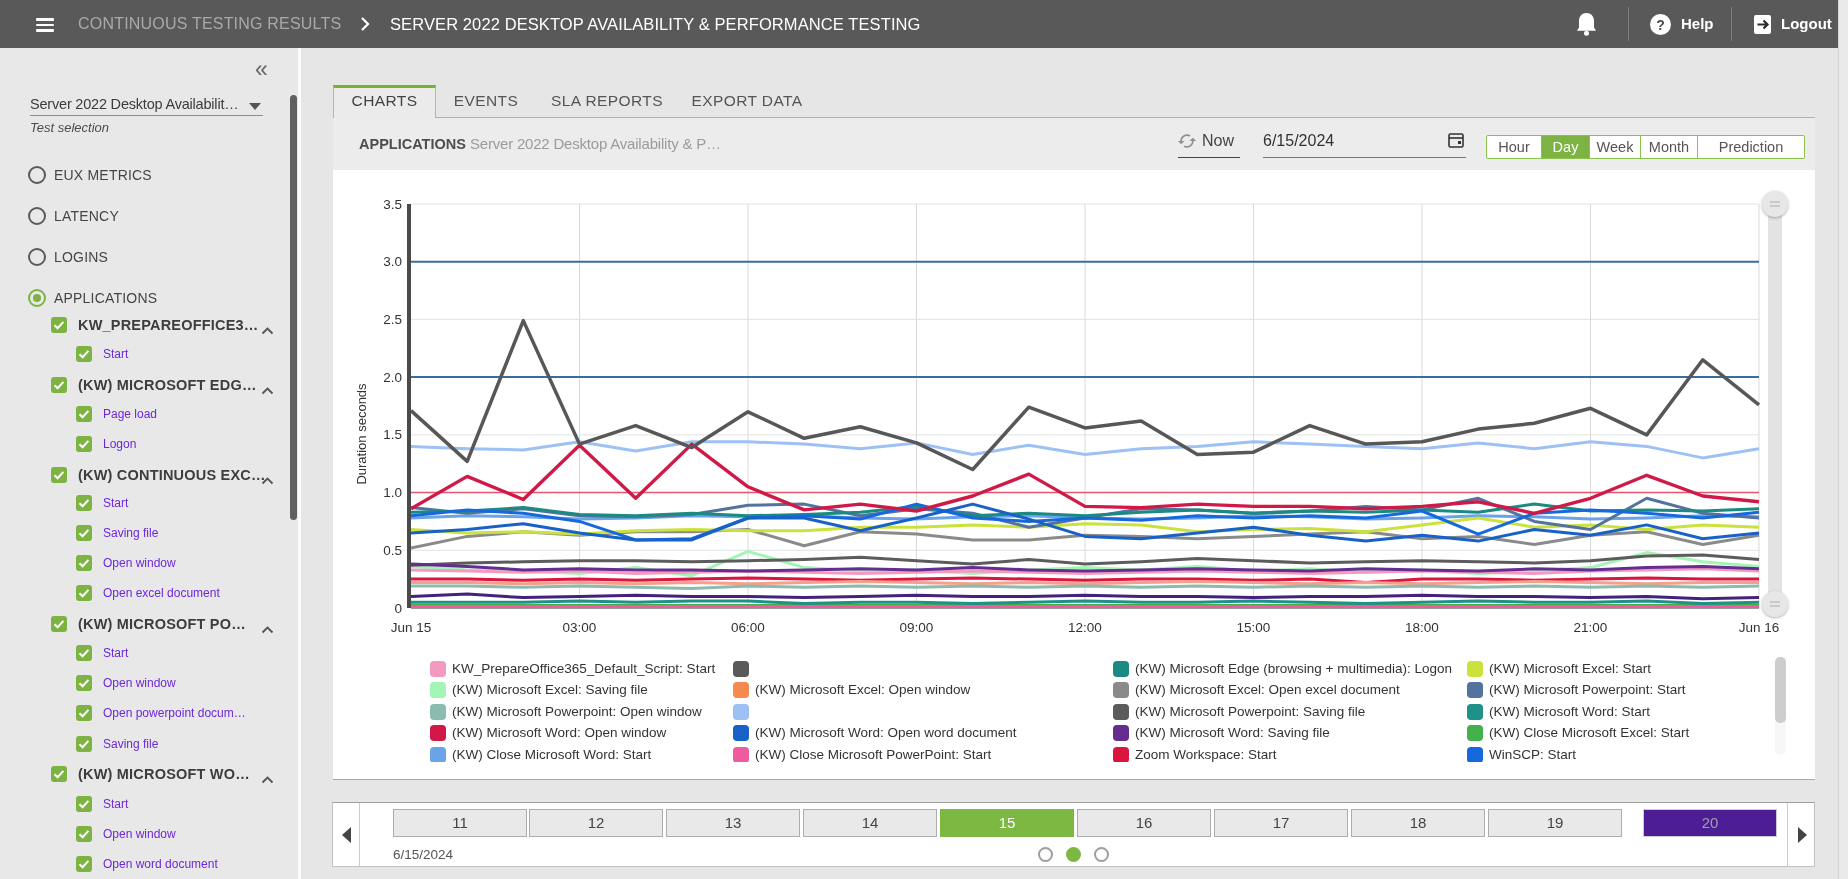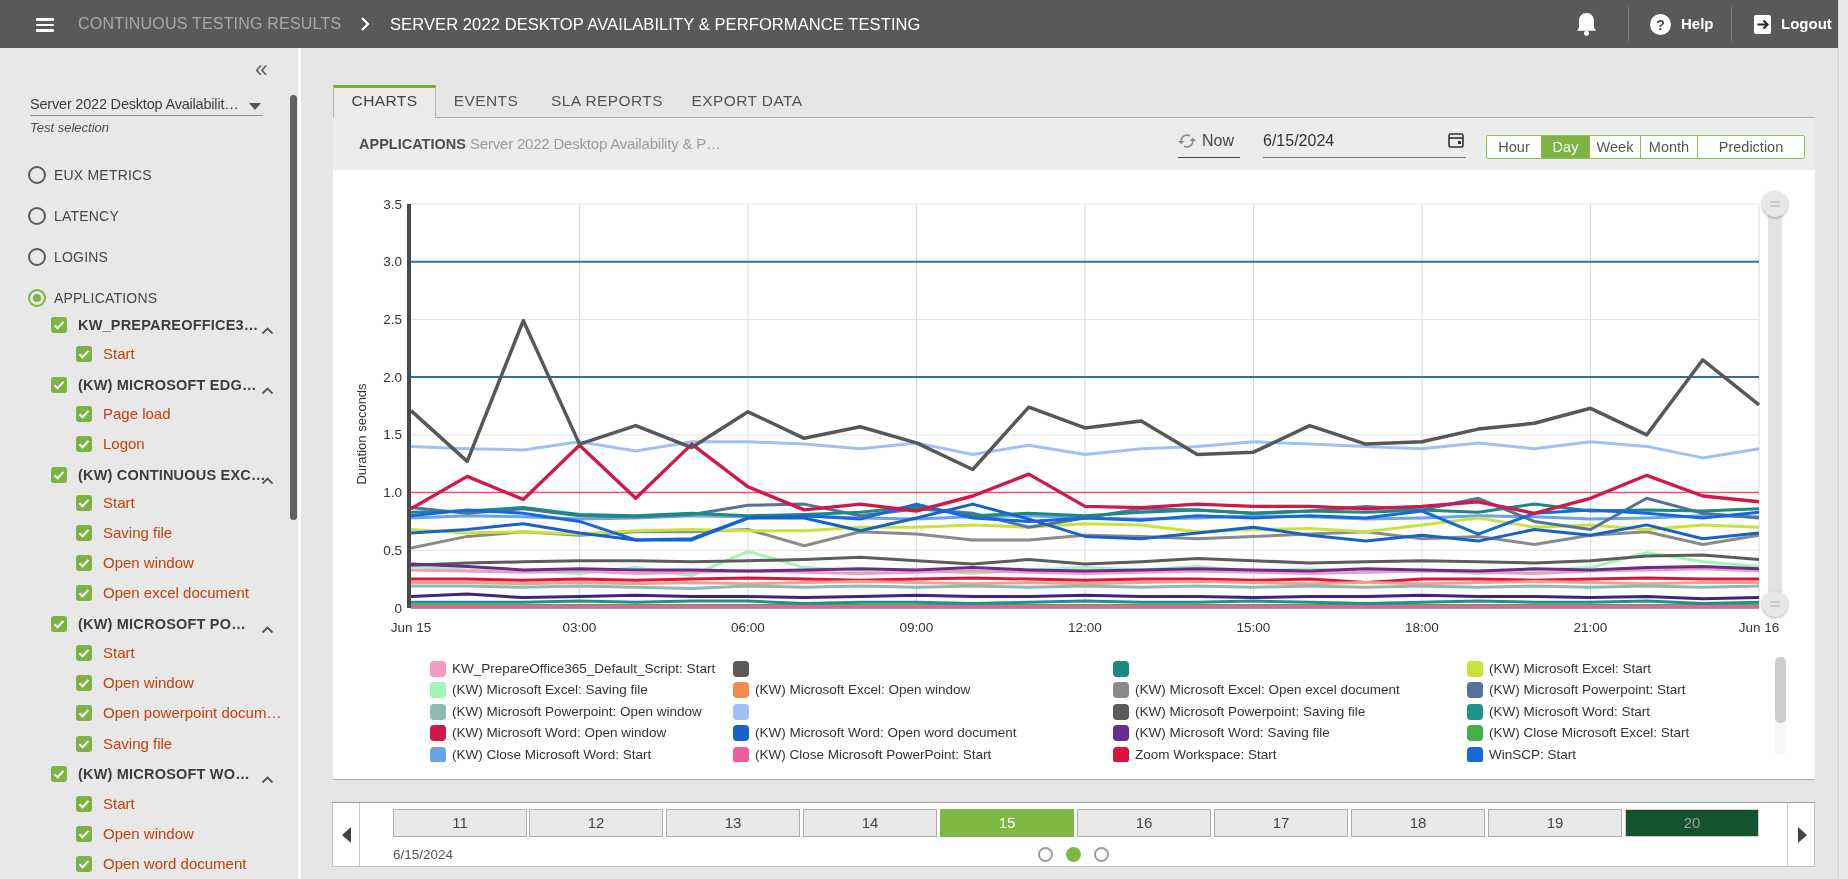--- a/index.html
+++ b/index.html
@@ -20,21 +20,21 @@
 #collapse { position:absolute; left:255px; top:8px; font-size:23px; color:#666; }
 #selrow { position:absolute; left:30px; top:48px; width:233px; border-bottom:1px solid #8d8d8d; height:20px; }
 #seltxt { position:absolute; left:0; top:0; letter-spacing:-.2px; font-size:14.5px; color:#3c3c3c; white-space:nowrap; }
 #seltri { position:absolute; right:2px; top:7px; width:0; height:0; border-left:6px solid transparent; border-right:6px solid transparent; border-top:7px solid #555; }
 #testsel { position:absolute; left:30px; top:72px; font-style:italic; font-size:13px; color:#4c4c4c; }
 .rad { position:absolute; width:18px; height:18px; border:2px solid #5a5a5a; border-radius:50%; background:transparent; }
 .rad .dot { position:absolute; left:3px; top:3px; width:8px; height:8px; border-radius:50%; background:#7cb342; }
 .rl { position:absolute; font-size:14px; letter-spacing:.2px; color:#454545; line-height:18px; }
 .cb { position:absolute; width:16px; height:16px; }
 .tg { position:absolute; font-size:14.5px; font-weight:700; letter-spacing:.2px; color:#3d3d3d; line-height:18px; }
-.tc { position:absolute; font-size:15px; color:#c2410c; line-height:18px; }
+.tc { position:absolute; font-size:12px; color:#6d28d9; line-height:18px; }
 
 
 #tabline { position:absolute; left:333px; top:117px; width:1482px; height:1px; background:#b0b0b0; }
 #tabactive { position:absolute; left:333px; top:85px; width:103px; height:33px; background:#ebebeb; border-left:1px solid #b5b5b5; border-right:1px solid #b5b5b5; border-top:3px solid #74b32b; }
 .tab { position:absolute; top:85px; height:32px; line-height:32px; font-size:15.5px; letter-spacing:.4px; color:#555; text-align:center; }
 
 
 #toolbar { position:absolute; left:333px; top:118px; width:1482px; height:52px; background:#ececec; }
 #tb-title { position:absolute; left:26px; top:0; line-height:52px; font-size:14.5px; font-weight:700; color:#4e4e4e; }
 #tb-sub { position:absolute; left:137px; top:0; line-height:52px; font-size:15px; letter-spacing:-.2px; color:#9b9b9b; }
@@ -58,21 +58,21 @@
 #lsbt { position:absolute; left:1442px; top:487px; width:11px; height:66px; background:#cdcdcd; border-radius:5px; }
 
 
 #pager { position:absolute; left:332px; top:802px; width:1483px; height:65px; background:#fff; border:1px solid #c2c2c2; border-top:1px solid #9e9e9e; }
 #pleft { position:absolute; left:0; top:0; width:27px; height:63px; border-right:1px solid #ccc; }
 #pright { position:absolute; right:0; top:0; width:27px; height:63px; border-left:1px solid #ccc; }
 .tri-l { position:absolute; left:9px; top:24px; width:0; height:0; border-top:8px solid transparent; border-bottom:8px solid transparent; border-right:9px solid #444; }
 .tri-r { position:absolute; left:10px; top:24px; width:0; height:0; border-top:8px solid transparent; border-bottom:8px solid transparent; border-left:9px solid #444; }
 .pb { position:absolute; top:6px; width:134px; height:28px; line-height:26px; text-align:center; font-size:15px; color:#444; background:#e9e9e9; border:1px solid #adadad; }
 .pba { background:#7db843; border-color:#7db843; color:#fff; }
-.pbd { background:#14532d; border-color:#cccccc; color:#a0a0a0; }
+.pbd { background:#4c1d95; border-color:#cccccc; color:#a0a0a0;margin-left:18px; }
 #pdate { position:absolute; left:60px; top:44px; font-size:13.5px; color:#555; }
 .pdot { position:absolute; top:44px; width:15px; height:15px; border-radius:50%; border:2px solid #9e9e9e; background:#fff; }
 .pdota { background:#7db843; border-color:#7db843; }
 </style></head>
 <body>
 <div id="page">
 
   <div id="topbar">
     <div class="hbar" style="top:18px"></div>
     <div class="hbar" style="top:23.5px"></div>
@@ -338,20 +338,21 @@
           <div class="lt" style="left:119px;top:574px">(KW) Close Microsoft Word: Start</div>
           <div class="sw" style="left:400px;top:491px;background:#5a5a5a"></div>
           <div class="sw" style="left:400px;top:512px;background:#f58a4e"></div>
           <div class="lt" style="left:422px;top:509px">(KW) Microsoft Excel: Open window</div>
           <div class="sw" style="left:400px;top:534px;background:#9ec1f5"></div>
           <div class="sw" style="left:400px;top:555px;background:#1761c7"></div>
           <div class="lt" style="left:422px;top:552px">(KW) Microsoft Word: Open word document</div>
           <div class="sw" style="left:400px;top:577px;background:#ee5b9e"></div>
           <div class="lt" style="left:422px;top:574px">(KW) Close Microsoft PowerPoint: Start</div>
           <div class="sw" style="left:780px;top:491px;background:#1b8a80"></div>
+          <div class="lt" style="left:802px;top:488px">(KW) Microsoft Edge (browsing + multimedia): Logon</div>
           <div class="sw" style="left:780px;top:512px;background:#8a8a8a"></div>
           <div class="lt" style="left:802px;top:509px">(KW) Microsoft Excel: Open excel document</div>
           <div class="sw" style="left:780px;top:534px;background:#5c5c5c"></div>
           <div class="lt" style="left:802px;top:531px">(KW) Microsoft Powerpoint: Saving file</div>
           <div class="sw" style="left:780px;top:555px;background:#652d90"></div>
           <div class="lt" style="left:802px;top:552px">(KW) Microsoft Word: Saving file</div>
           <div class="sw" style="left:780px;top:577px;background:#dc1440"></div>
           <div class="lt" style="left:802px;top:574px">Zoom Workspace: Start</div>
           <div class="sw" style="left:1134px;top:491px;background:#cbe23c"></div>
           <div class="lt" style="left:1156px;top:488px">(KW) Microsoft Excel: Start</div>

